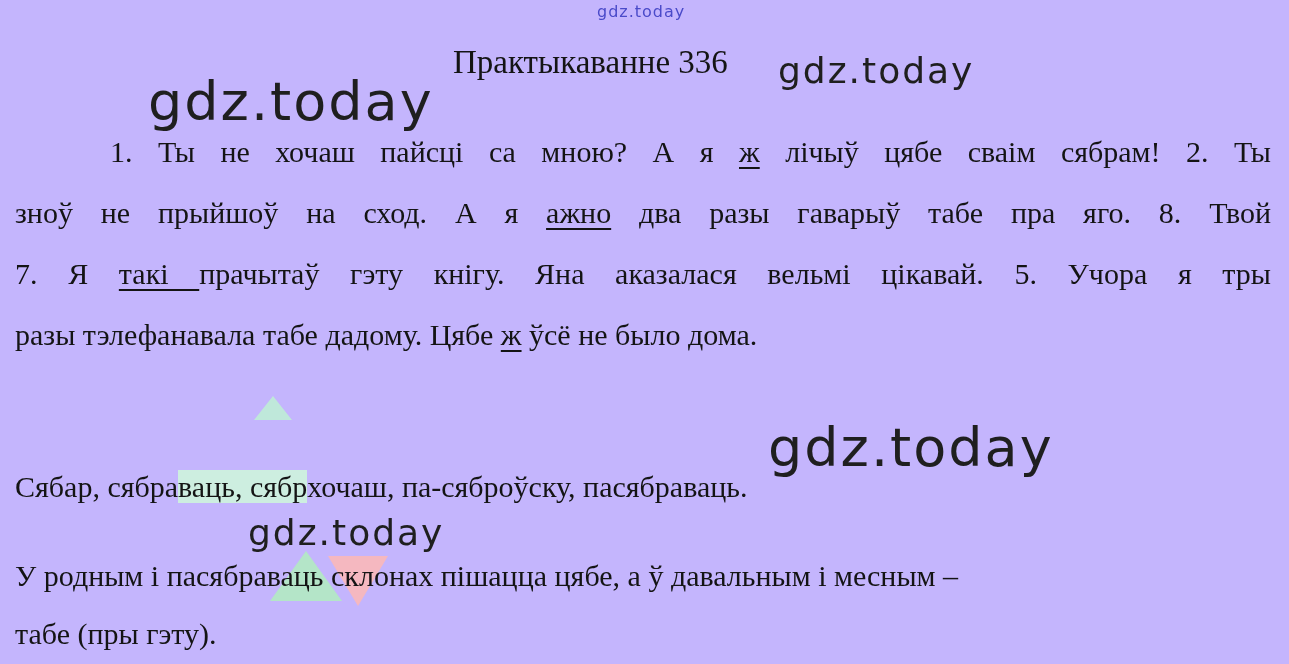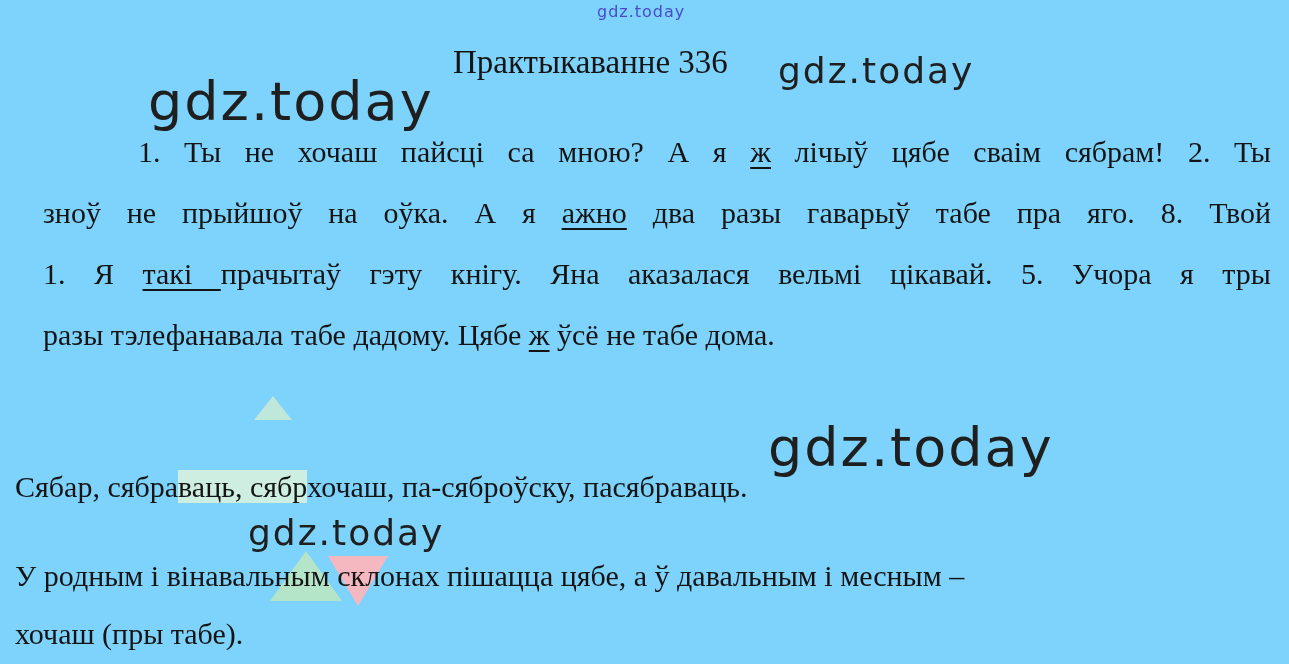--- a/index.html
+++ b/index.html
@@ -1,18 +1,18 @@
 <!DOCTYPE html>
 <html><head>
 <meta charset="utf-8">
 <style>
   html,body { margin:0; padding:0; background:#ffffff; }
   .page {
     position:relative; width:1289px; height:664px;
-    background:#7dd3fc; overflow:hidden;
+    background:#c4b5fd; overflow:hidden;
     font-family:"Liberation Serif", serif;
     color:#141414;
   }
   
   .wm {
     position:absolute;
     font-family:"DejaVu Sans", sans-serif;
     font-weight:400;
     color:#1f1f1f;
     letter-spacing:2px;
@@ -24,21 +24,21 @@
   .wm-upper-left   { left:148px; top:70px;  font-size:54px; }
   .wm-middle-right { left:768px; top:416px; font-size:54px; }
   .wm-lower-left   { left:248px; top:512px; font-size:36px; }
   
   .title {
     position:absolute; left:453px; top:44px;
     font-size:33px; font-weight:normal; white-space:nowrap;
   }
   
   .para { position:absolute; left:15px; top:121px; width:1256px; z-index:2; }
-  .line { height:61px; line-height:61px; font-size:30px;margin-left:28px; }
+  .line { height:61px; line-height:61px; font-size:30px; }
   .jline { text-align:justify; text-align-last:justify; }
   .indent { padding-left:95px; }
   
   .words {
     position:absolute; left:15px; top:462px; width:1256px;
     font-size:30px; line-height:50px; z-index:2;
   }
   
   .rule {
     position:absolute; left:15px; top:547px; width:1256px;
@@ -79,25 +79,25 @@
   <div class="wm wm-top">gdz.today</div>
   <div class="wm wm-beside-title">gdz.today</div>
   <div class="wm wm-upper-left">gdz.today</div>
   <div class="wm wm-middle-right">gdz.today</div>
   <div class="wm wm-lower-left">gdz.today</div>
 
   <div class="title">Практыкаванне 336</div>
 
   <div class="para">
     <div class="line jline indent"><span>1. Ты не хочаш пайсці са мною? А я </span><span class="u">ж</span><span> лічыў цябе сваім сябрам! 2. Ты</span></div>
-    <div class="line jline"><span>зноў не прыйшоў на оўка. А я </span><span class="u">ажно</span><span> два разы гаварыў табе пра яго. 8. Твой</span></div>
-    <div class="line jline"><span>1. Я </span><span class="u">такі </span><span>прачытаў гэту кнігу. Яна аказалася вельмі цікавай. 5. Учора я тры</span></div>
-    <div class="line"><span>разы тэлефанавала табе дадому. Цябе </span><span class="u">ж</span><span> ўсё не табе дома.</span></div>
+    <div class="line jline"><span>зноў не прыйшоў на сход. А я </span><span class="u">ажно</span><span> два разы гаварыў табе пра яго. 8. Твой</span></div>
+    <div class="line jline"><span>7. Я </span><span class="u">такі </span><span>прачытаў гэту кнігу. Яна аказалася вельмі цікавай. 5. Учора я тры</span></div>
+    <div class="line"><span>разы тэлефанавала табе дадому. Цябе </span><span class="u">ж</span><span> ўсё не было дома.</span></div>
   </div>
 
   <div class="words"><span>Сябар, сябра</span><span class="hl">ваць, сябр</span><span>хочаш, па-сяброўску, пасябраваць.</span></div>
 
   <div class="rule">
-    <div class="rline"><span>У родным і вінавальным склонах пішацца </span><span class="b">цябе</span><span>, а ў давальным і месным –</span></div>
-    <div class="rline"><span class="b">хочаш (пры табе).</span></div>
+    <div class="rline"><span>У родным і пасябраваць склонах пішацца </span><span class="b">цябе</span><span>, а ў давальным і месным –</span></div>
+    <div class="rline"><span class="b">табе (пры гэту).</span></div>
   </div>
 
 </div>
 
 </body></html>

